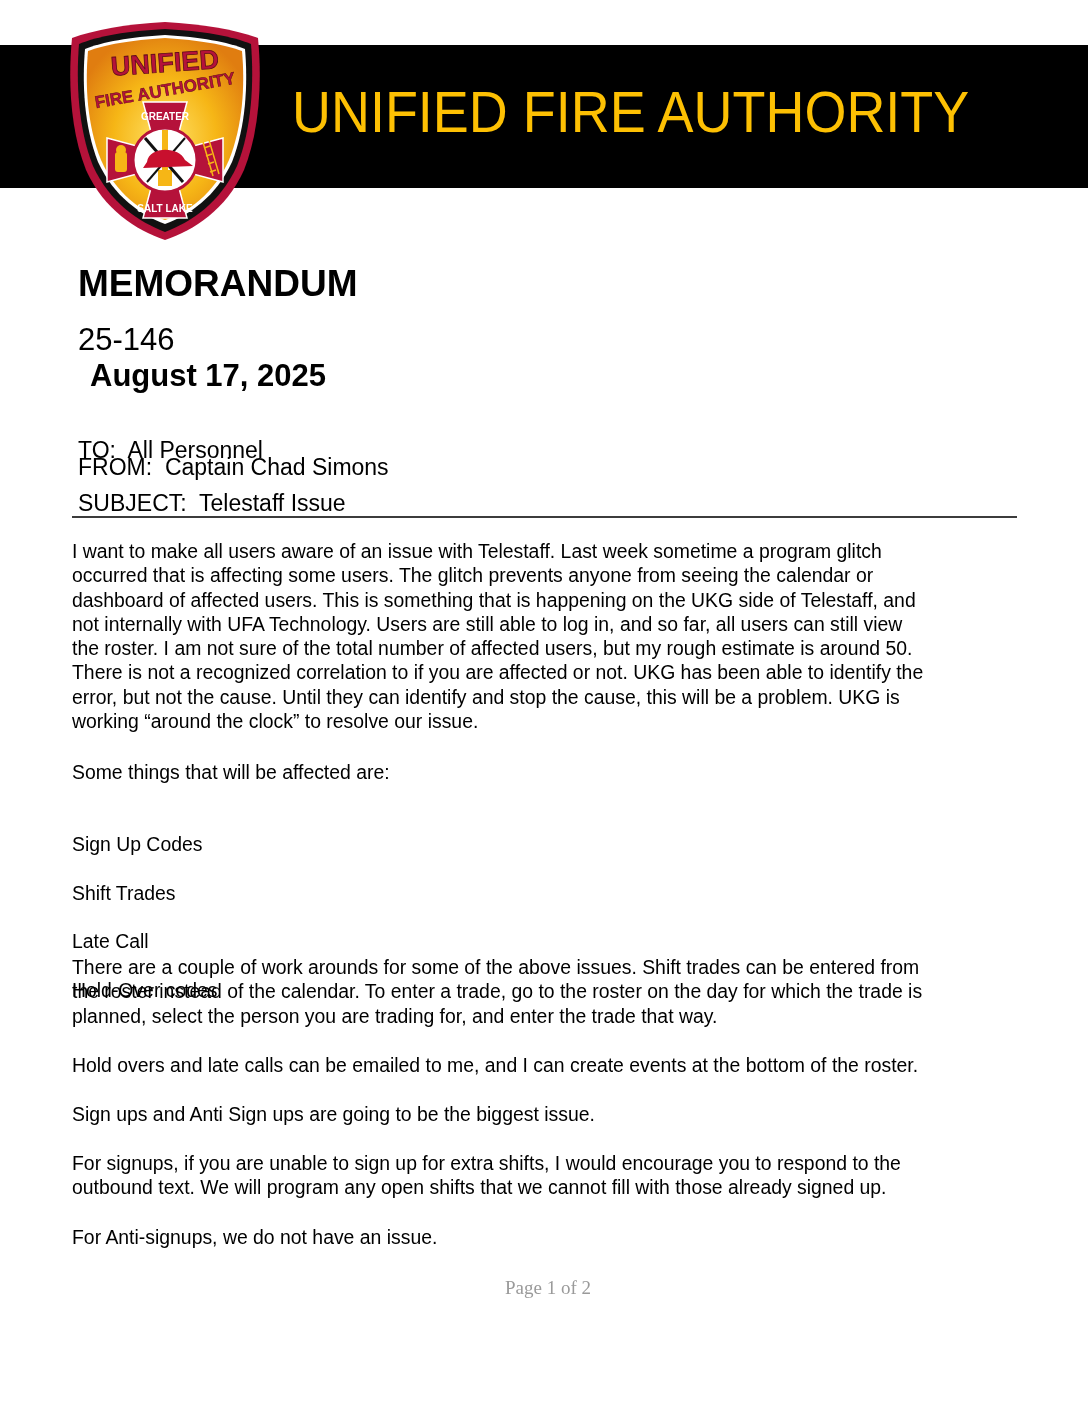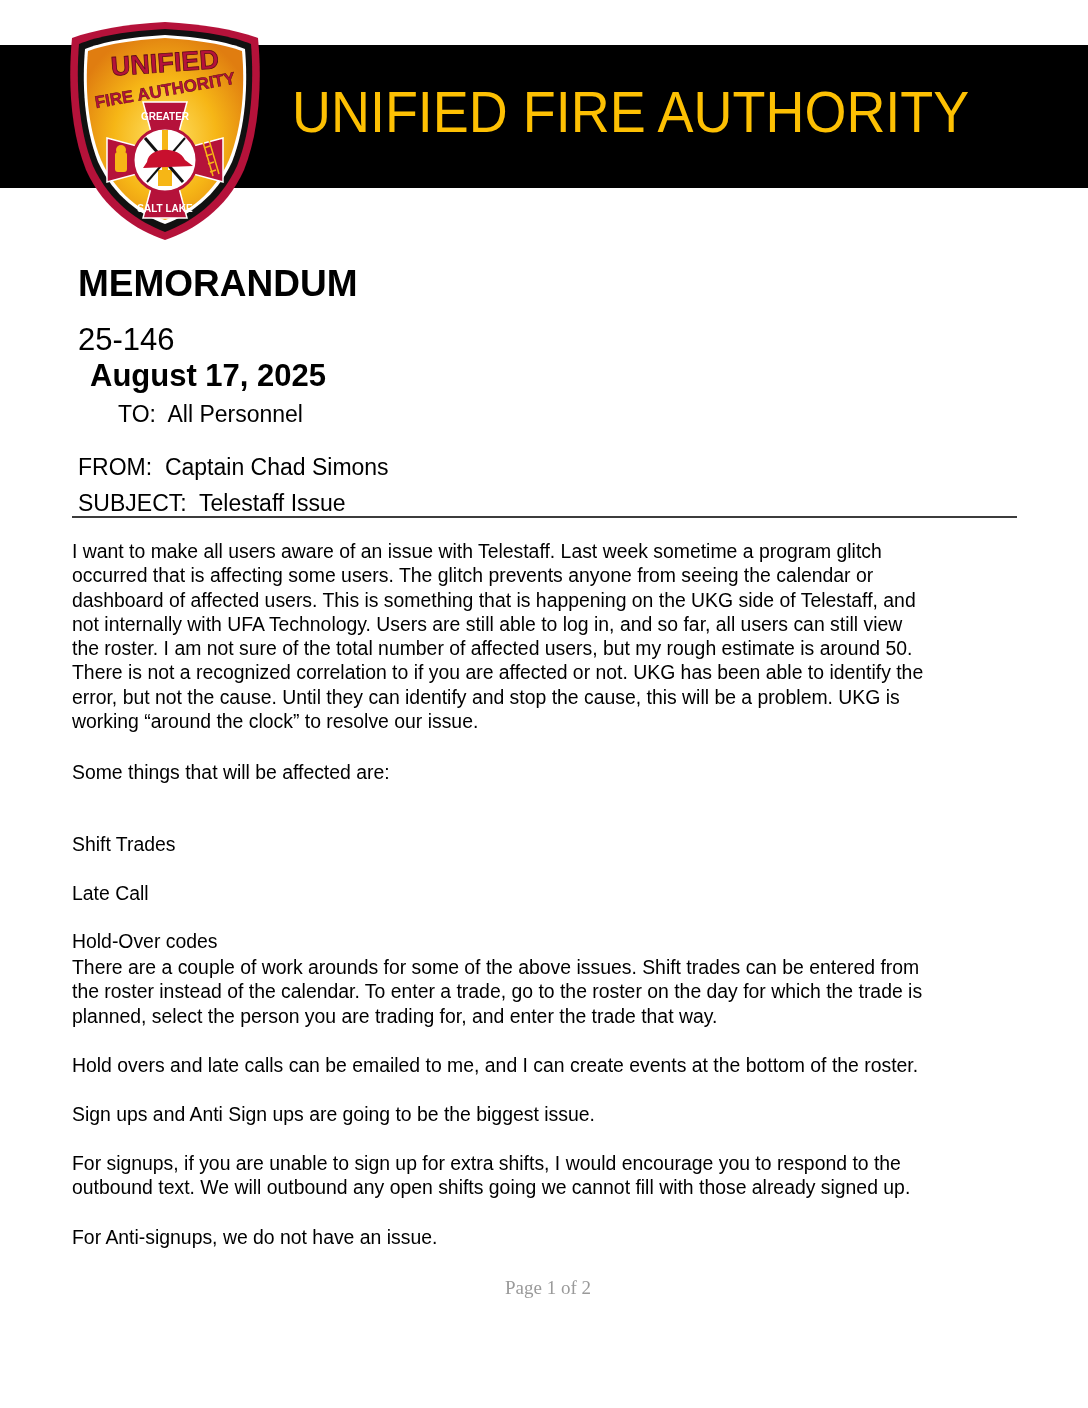--- a/index.html
+++ b/index.html
@@ -65,21 +65,21 @@
       line-height: 36px;
       font-weight: bold;
     }
     .hdr-line {
       position: absolute;
       left: 78px;
       font-size: 23px;
       line-height: 28px;
       white-space: pre;
     }
-    .hdr-to { top: 400px; margin-left: 40px; }
+    .hdr-to { top: 436px; }
     .hdr-from { top: 453px; }
     .hdr-subject { top: 489px; }
     .divider {
       position: absolute;
       left: 72px;
       top: 516px;
       width: 945px;
       height: 2px;
       background: #3c3c3c;
     }
@@ -184,26 +184,27 @@
 <div class="body-text p1">I want to make all users aware of an issue with Telestaff. Last week sometime a program glitch
 occurred that is affecting some users.  The glitch prevents anyone from seeing the calendar or
 dashboard of affected users.  This is something that is happening on the UKG side of Telestaff, and
 not internally with UFA Technology. Users are still able to log in, and so far, all users can still view
 the roster.  I am not sure of the total number of affected users, but my rough estimate is around 50.
 There is not a recognized correlation to if you are affected or not. UKG has been able to identify the
 error, but not the cause. Until they can identify and stop the cause, this will be a problem. UKG is
 working “around the clock” to resolve our issue.</div>
 <div class="body-text p2">Some things that will be affected are:</div>
 <div class="body-text list">
+  <div>Sign Up Codes</div>
   <div>Shift Trades</div>
   <div>Late Call</div>
   <div>Hold-Over codes</div>
 </div>
 <div class="body-text p3">There are a couple of work arounds for some of the above issues. Shift trades can be entered from
 the roster instead of the calendar. To enter a trade, go to the roster on the day for which the trade is
 planned, select the person you are trading for, and enter the trade that way.</div>
 <div class="body-text p4">Hold overs and late calls can be emailed to me, and I can create events at the bottom of the roster.</div>
 <div class="body-text p5">Sign ups and Anti Sign ups are going to be the biggest issue.</div>
 <div class="body-text p6">For signups, if you are unable to sign up for extra shifts, I would encourage you to respond to the
-outbound text. We will outbound any open shifts going we cannot fill with those already signed up.</div>
+outbound text. We will program any open shifts that we cannot fill with those already signed up.</div>
 <div class="body-text p7">For Anti-signups, we do not have an issue.</div>
 
 <div class="page-footer">Page 1 of 2</div>
 
 </body></html>

